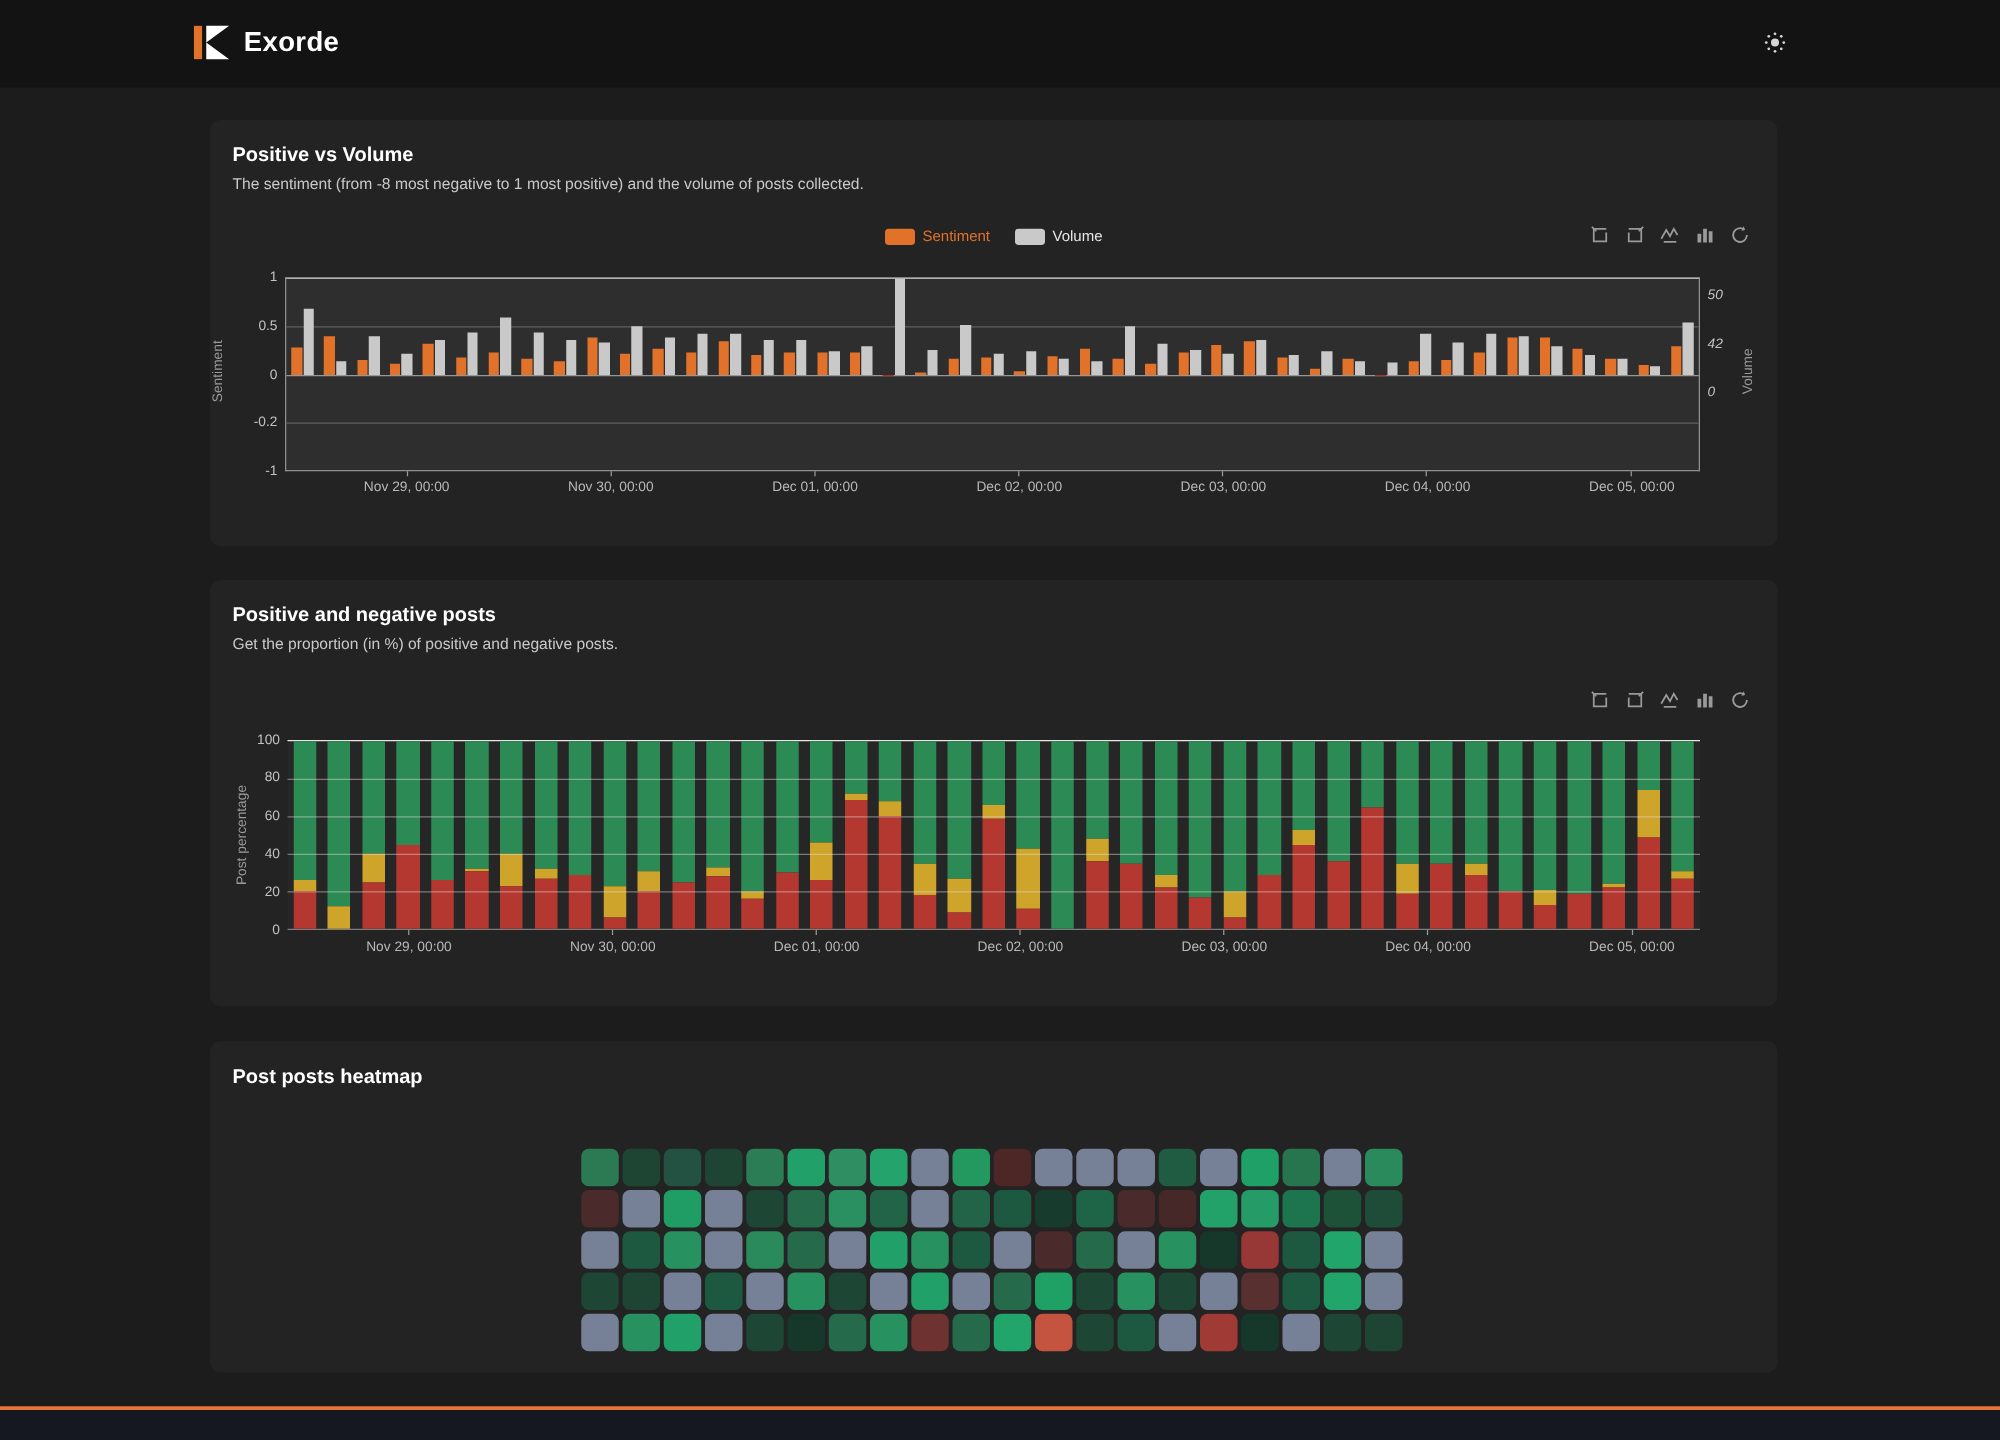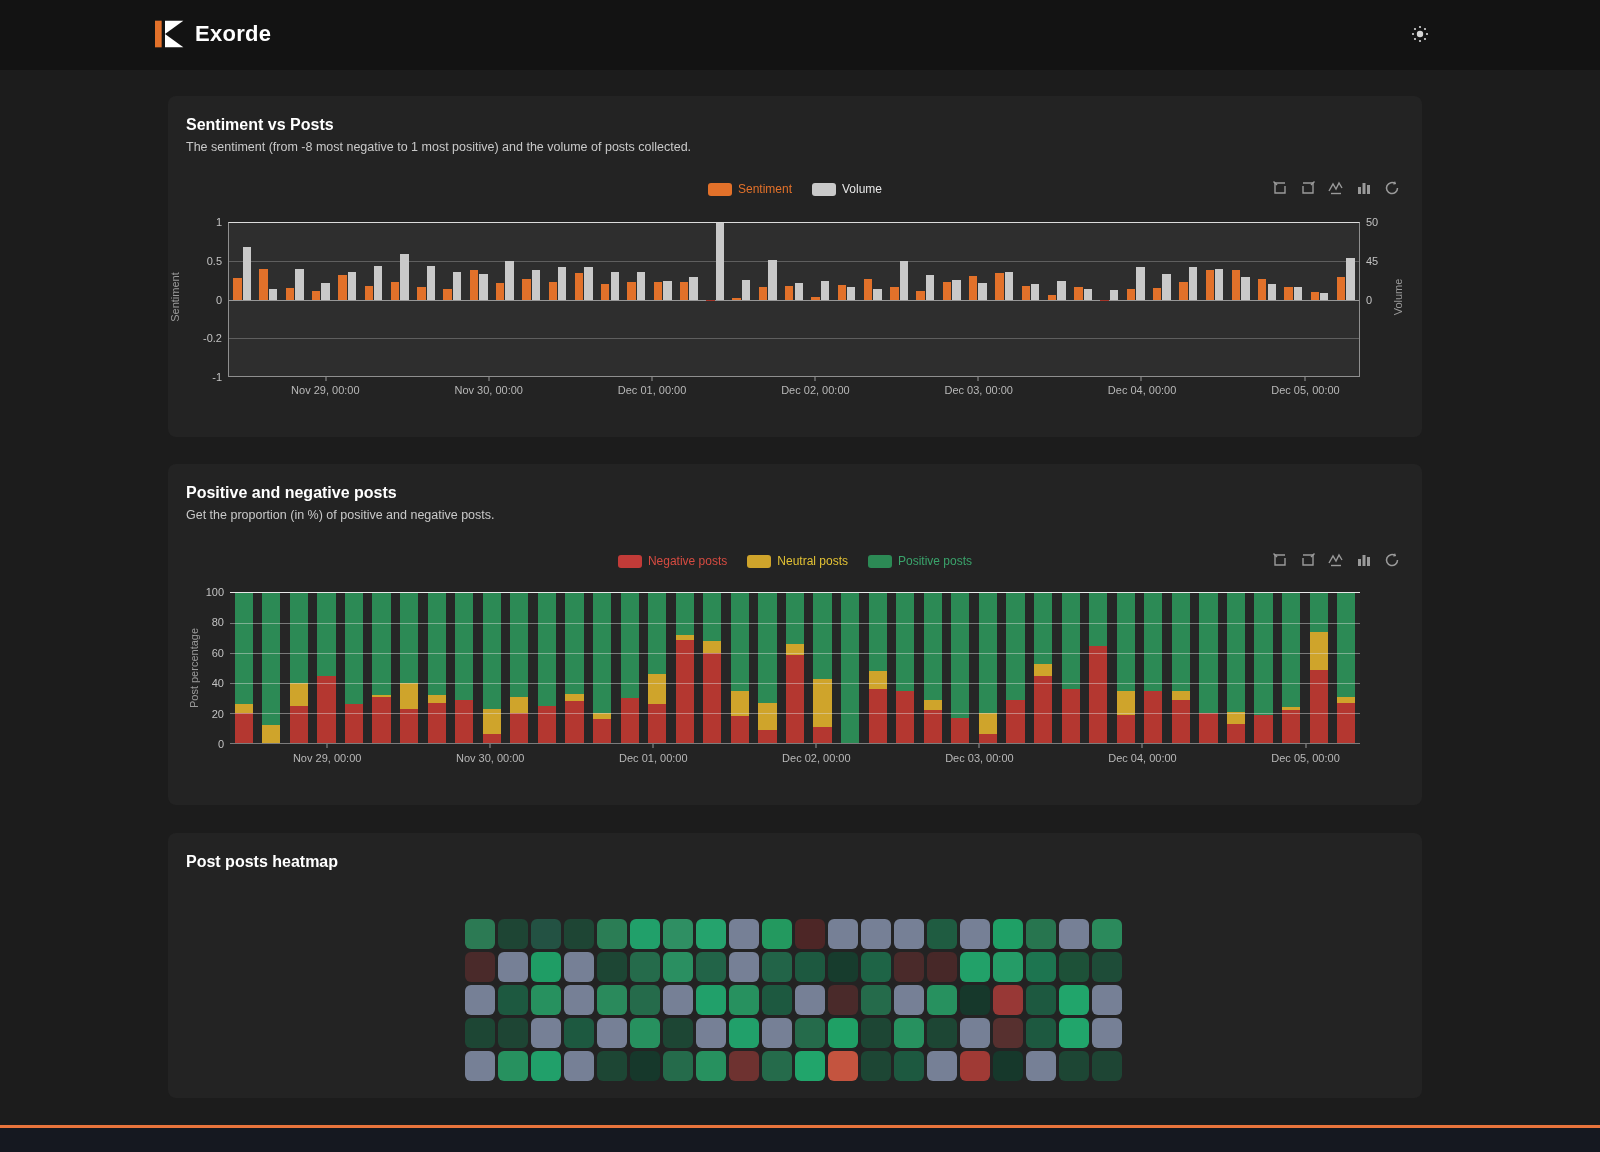--- a/index.html
+++ b/index.html
@@ -92,21 +92,21 @@
           <circle cx="4" cy="4" r="1.1"></circle>
             <circle cx="14" cy="4" r="1.1"></circle>
           <circle cx="4" cy="14" r="1.1"></circle>
             <circle cx="14" cy="14" r="1.1"></circle>
         </g>
       </svg>
     </div>
   </div>
 
   <div class="card card1">
-    <div class="card-title">Sentiment vs Posts</div>
+    <div class="card-title">Positive vs Volume</div>
     <div class="card-sub">The sentiment (from -8 most negative to 1 most positive) and the volume of posts collected.</div>
     <div class="legend">
         <div class="legend-item">
           <div class="legend-chip" style="background: rgb(226, 113, 42);"></div>
           <span style="color: rgb(226, 113, 42);">Sentiment</span>
         </div>
         <div class="legend-item">
           <div class="legend-chip" style="background: rgb(201, 201, 201);"></div>
           <span style="color: rgb(230, 230, 230);">Volume</span>
         </div>
@@ -136,23 +136,23 @@
       </div>
 
     <div class="ytitle" style="left:-18px; top:195px;">Sentiment</div>
     <div class="ylab" style="left:24px; top:126px; width:30px; height:155px; text-align:right;">
         <span style="top: 0%; right: 0px;">1</span>
         <span style="top: 25%; right: 0px;">0.5</span>
         <span style="top: 50%; right: 0px;">0</span>
         <span style="top: 75%; right: 0px;">-0.2</span>
         <span style="top: 100%; right: 0px;">-1</span>
       </div>
-    <div class="ylab" style="left:1198px; top:126px; width:30px; height:155px;">
+    <div class="ylab" style="left:1198px; top:140px; width:30px; height:155px;font-style:italic;">
         <span style="top: 0%; left: 0px;">50</span>
-        <span style="top: 25%; left: 0px;">45</span>
+        <span style="top: 25%; left: 0px;">42</span>
         <span style="top: 50%; left: 0px;">0</span>
       </div>
     <div class="ytitle" style="left:1212px; top:195px;">Volume</div>
 
     <div class="plot plot1">
       <div class="gl" style="top:25%; background:#5f5f5f;"></div>
       <div class="gl" style="top:50%; background:#979797;"></div>
       <div class="gl" style="top:75%; background:#5f5f5f;"></div>
     <div class="xtick" style="left: 8.6%; bottom: -5px;"></div>
         <div class="xtick" style="left: 23.03%; bottom: -5px;"></div>
@@ -341,34 +341,20 @@
         <span style="left: 51.89%;">Dec 02, 00:00</span>
         <span style="left: 66.32%;">Dec 03, 00:00</span>
         <span style="left: 80.75%;">Dec 04, 00:00</span>
         <span style="left: 95.18%;">Dec 05, 00:00</span>
       </div>
   </div>
 
   <div class="card card2">
     <div class="card-title">Positive and negative posts</div>
     <div class="card-sub">Get the proportion (in %) of positive and negative posts.</div>
-    <div class="legend">
-        <div class="legend-item">
-          <div class="legend-chip" style="background: rgb(194, 59, 56);"></div>
-          <span style="color: rgb(214, 75, 65);">Negative posts</span>
-        </div>
-        <div class="legend-item">
-          <div class="legend-chip" style="background: rgb(207, 164, 43);"></div>
-          <span style="color: rgb(227, 194, 52);">Neutral posts</span>
-        </div>
-        <div class="legend-item">
-          <div class="legend-chip" style="background: rgb(44, 138, 85);"></div>
-          <span style="color: rgb(58, 163, 107);">Positive posts</span>
-        </div>
-      </div>
     <div class="toolbar">
         <svg width="16" height="16" viewBox="0 0 16 16">
           <path d="M3 6 V3 H6 M13 3 H6 M3 6 v7 h10 V6" fill="none" stroke="#9a9a9a" stroke-width="1.4"></path>
           <path d="M1.5 1.5 L5 5" stroke="#9a9a9a" stroke-width="1.4"></path>
         </svg>
         <svg width="16" height="16" viewBox="0 0 16 16">
           <path d="M13 6 V3 H10 M3 3 h7 M13 6 v7 H3 V6" fill="none" stroke="#9a9a9a" stroke-width="1.4"></path>
           <path d="M14.5 1.5 L11 5" stroke="#9a9a9a" stroke-width="1.4"></path>
         </svg>
         <svg width="16" height="16" viewBox="0 0 16 16">

